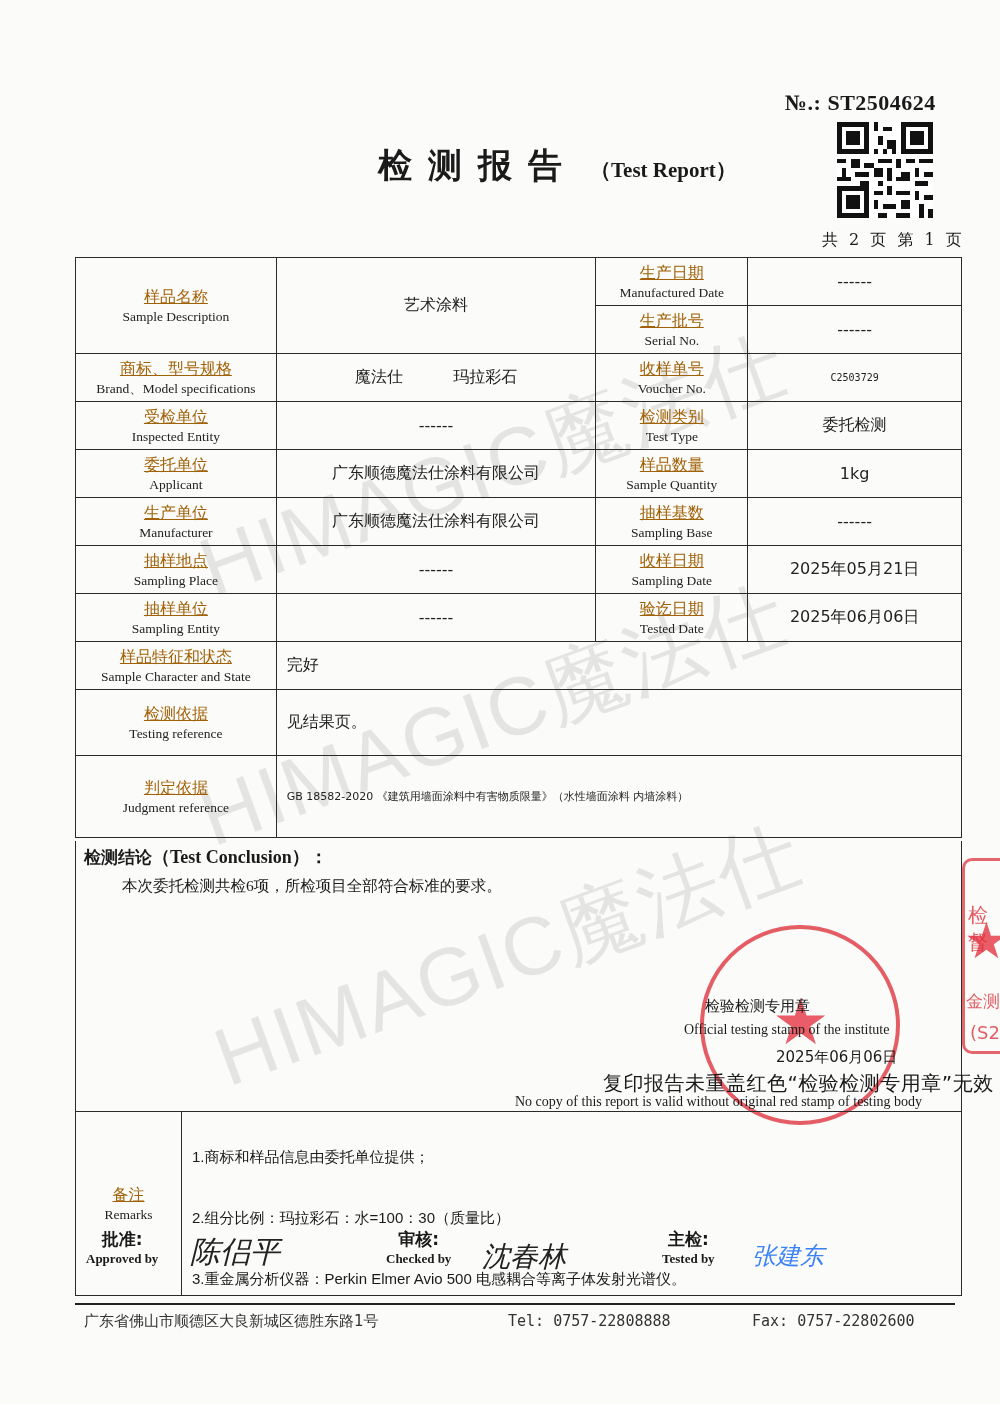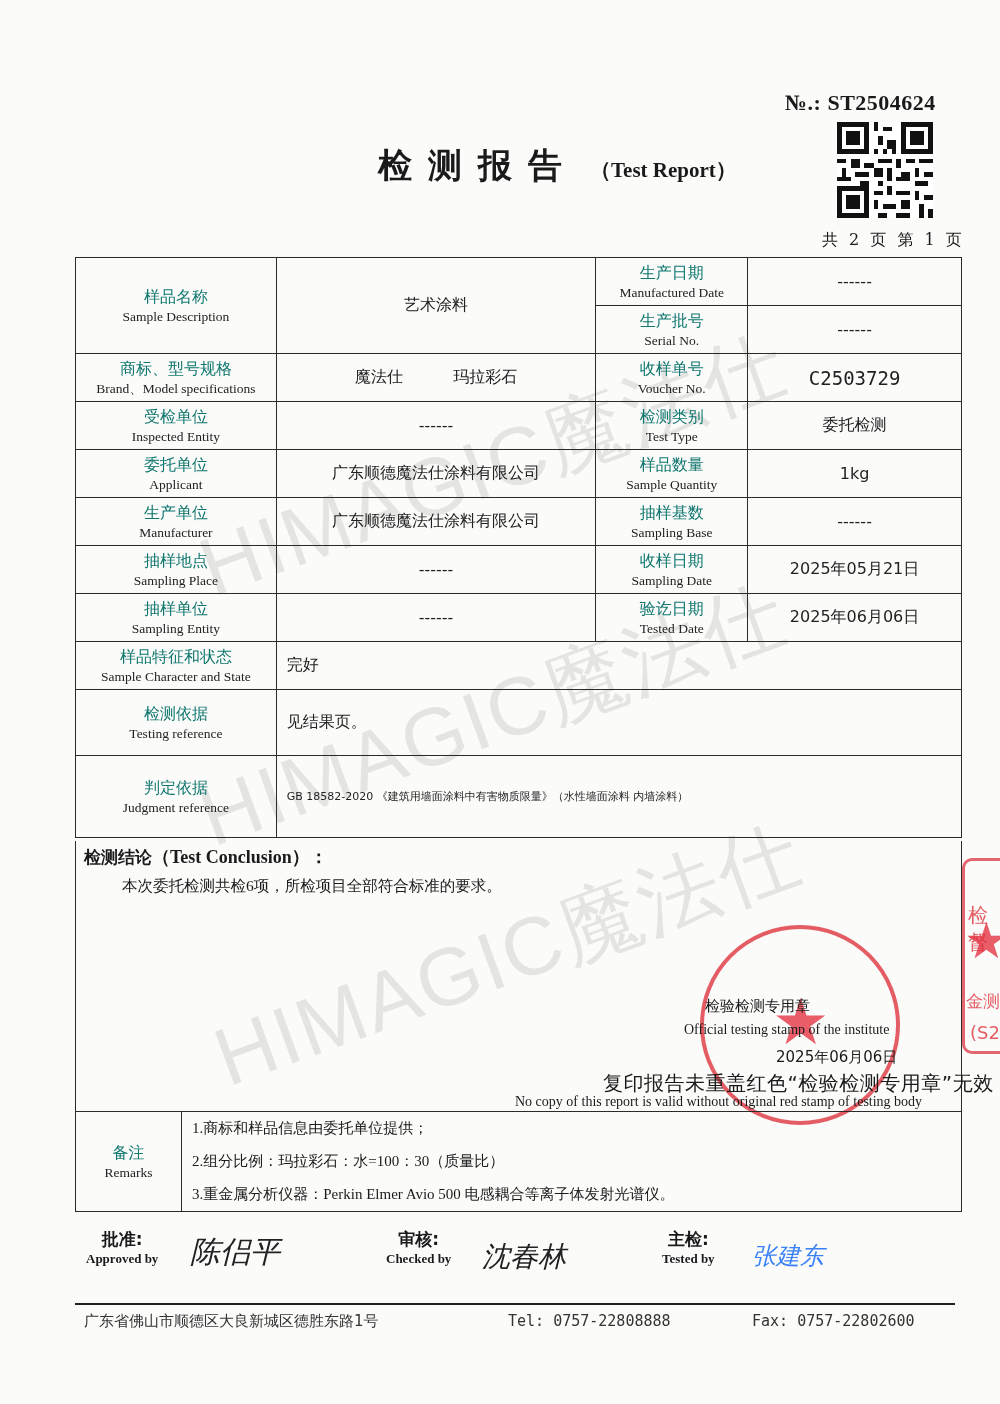--- a/index.html
+++ b/index.html
@@ -10,24 +10,24 @@
   }
   .abs { position: absolute; }
   .report-no { left: 785px; top: 90px; font-family: "Liberation Serif", serif; font-weight: bold; font-size: 22px; letter-spacing: 0.5px; }
   .qr { left: 836px; top: 122px; width: 98px; height: 96px; }
   .page-count { left: 822px; top: 230px; font-size: 16px; letter-spacing: 3px; font-family: "DejaVu Serif", serif; }
   .title { left: 378px; top: 143px; font-size: 34px; font-weight: bold; letter-spacing: 16px; font-family: "DejaVu Serif", serif; }
   .title-en { left: 590px; top: 156px; font-size: 21px; font-weight: bold; font-family: "Liberation Serif", serif; }
 
   table.main { position: absolute; left: 75px; top: 257px; width: 887px; border-collapse: collapse; }
   table.main td { border: 1.5px solid #2a2a2a; text-align: center; vertical-align: middle; padding: 0; }
-  .lbl-cn { display: block; font-size: 16px; line-height: 22px; font-family: "DejaVu Sans", sans-serif; color: #0f766e; }
+  .lbl-cn { display: block; font-size: 16px; line-height: 22px; font-family: "DejaVu Sans", sans-serif; color: #a16207; text-decoration: underline; }
   .lbl-en { display: block; font-size: 13.5px; line-height: 18px; font-family: "Liberation Serif", serif; color: #222; }
   .val { font-size: 16px; font-family: "DejaVu Sans", sans-serif; color: #222; }
-  .val-mono { font-size: 19px; font-family: "DejaVu Sans Mono", monospace; color: #222; }
+  .val-mono { font-size: 10px; font-family: "DejaVu Sans Mono", monospace; color: #222; }
   .left { text-align: left !important; padding-left: 10px !important; }
 
   .conclusion-box { left: 75px; top: 841px; width: 887px; height: 270px; border-left: 1.5px solid #2a2a2a; border-right: 1.5px solid #2a2a2a; box-sizing: border-box; }
   .concl-title { left: 84px; top: 845px; font-size: 17px; font-weight: bold; font-family: "DejaVu Sans", sans-serif; }
   .concl-title .en { font-family: "Liberation Serif", serif; font-size: 18px; }
   .concl-text { left: 122px; top: 876px; font-size: 15.5px; font-family: Liberation Serif, serif; }
 
   .stamp-label { left: 705px; top: 997px; font-size: 15px; font-family: Liberation Sans, sans-serif; }
   .stamp-en { left: 684px; top: 1022px; font-size: 14px; font-family: "Liberation Serif", serif; }
   .stamp-date { left: 776px; top: 1048px; font-size: 15px; font-family: "DejaVu Sans", sans-serif; }
@@ -38,21 +38,21 @@
   .stamp-star { left: 772px; top: 990px; font-size: 64px; color: rgba(225,40,55,0.75); line-height: 1; }
   .side-stamp { left: 962px; top: 858px; width: 60px; height: 196px; border: 3px solid rgba(220,40,50,0.7); border-radius: 10px; box-sizing: border-box; }
   .side-star { left: 964px; top: 912px; font-size: 50px; color: rgba(225,40,55,0.75); }
   .side-text { left: 968px; top: 868px; font-size: 20px; color: rgba(220,40,50,0.75); font-family: "DejaVu Sans", sans-serif; margin-top: 34px; }
   .side-text2 { left: 966px; top: 990px; font-size: 17px; color: rgba(220,40,50,0.75); font-family: "DejaVu Sans", sans-serif; }
   .side-text3 { left: 970px; top: 1022px; font-size: 18px; color: rgba(220,40,50,0.75); font-family: "DejaVu Sans", sans-serif; }
 
   table.remarks { position: absolute; left: 75px; top: 1111px; width: 887px; border-collapse: collapse; }
   table.remarks td { border: 1.5px solid #2a2a2a; padding: 0; }
   .rem-label { width: 105px; text-align: center; }
-  .rem-line { height: 33px; line-height: 33px; padding-left: 10px; font-size: 15px; font-family: Liberation Serif, serif; }
+  .rem-line { height: 33px; line-height: 33px; padding-left: 10px; font-size: 15px; font-family: Liberation Sans, sans-serif; margin-top: 28px; }
 
   .sig-label-cn { font-size: 17px; font-weight: bold; font-family: "DejaVu Sans", sans-serif; }
   .sig-label-en { font-size: 13px; font-weight: bold; font-family: "Liberation Serif", serif; text-align: center; }
   .sig { font-family: "DejaVu Serif", serif; font-style: italic; color: #222; }
 
   .footer-line { left: 75px; top: 1303px; width: 880px; height: 2px; background: #222; }
   .footer { top: 1312px; font-size: 15px; font-family: "DejaVu Sans Mono", monospace; color: #333; }
   .footer-addr { font-family: "DejaVu Sans", sans-serif; }
 
   .watermark { font-family: "Liberation Sans", sans-serif; font-size: 82px; color: rgba(0,0,0,0.09); transform: rotate(-20deg); transform-origin: left top; white-space: nowrap; pointer-events: none; letter-spacing: 2px; }

